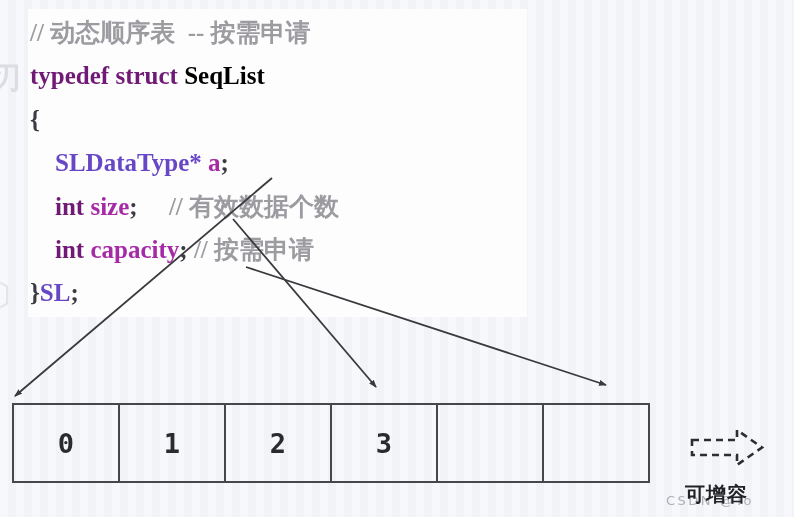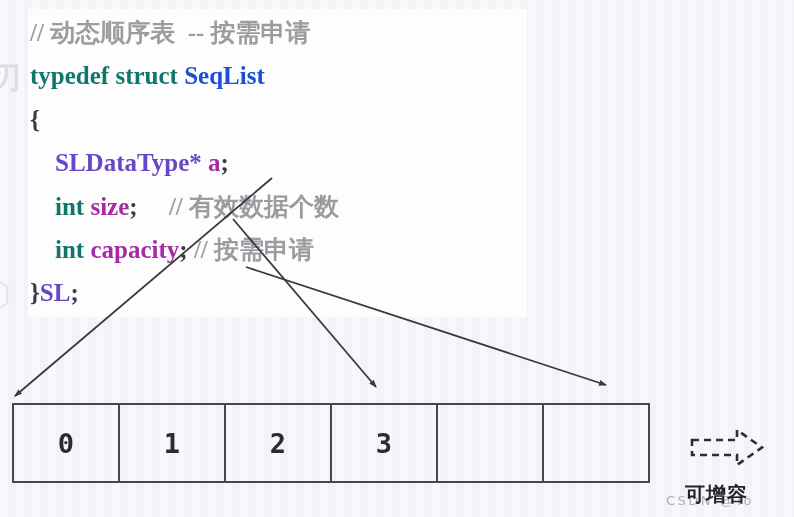--- a/index.html
+++ b/index.html
@@ -15,22 +15,22 @@
     position:absolute;left:28px;top:9px;width:499px;height:308px;
     background:#fdfdfe;z-index:1;
     padding:2px 0 0 2px;box-sizing:border-box;
   }
   .code-line{
     font-family:Liberation Serif, serif;
     font-size:25px;font-weight:700;line-height:43.4px;height:43.4px;
     white-space:pre;color:#3b3b42;
   }
   .tk-comment{color:#9b9ba0;font-weight:600;}
-  .tk-keyword{color:#0f766e;}
-  .tk-type{color:#1d4ed8;}
+  .tk-keyword{color:#701a75;}
+  .tk-type{color:#000000;}
   .tk-userType{color:#6747c6;}
   .tk-var{color:#a62aa6;}
   .tk-plain{color:#3b3b42;}
 
   
   .edge-glyph{position:absolute;z-index:2;font-weight:700;pointer-events:none;}
   .edge-glyph.top{left:-9px;top:58px;font-size:30px;color:#dcdce2;}
   .edge-glyph.bottom{left:-3px;top:277px;font-size:28px;color:#e4e4ea;}
 
   

